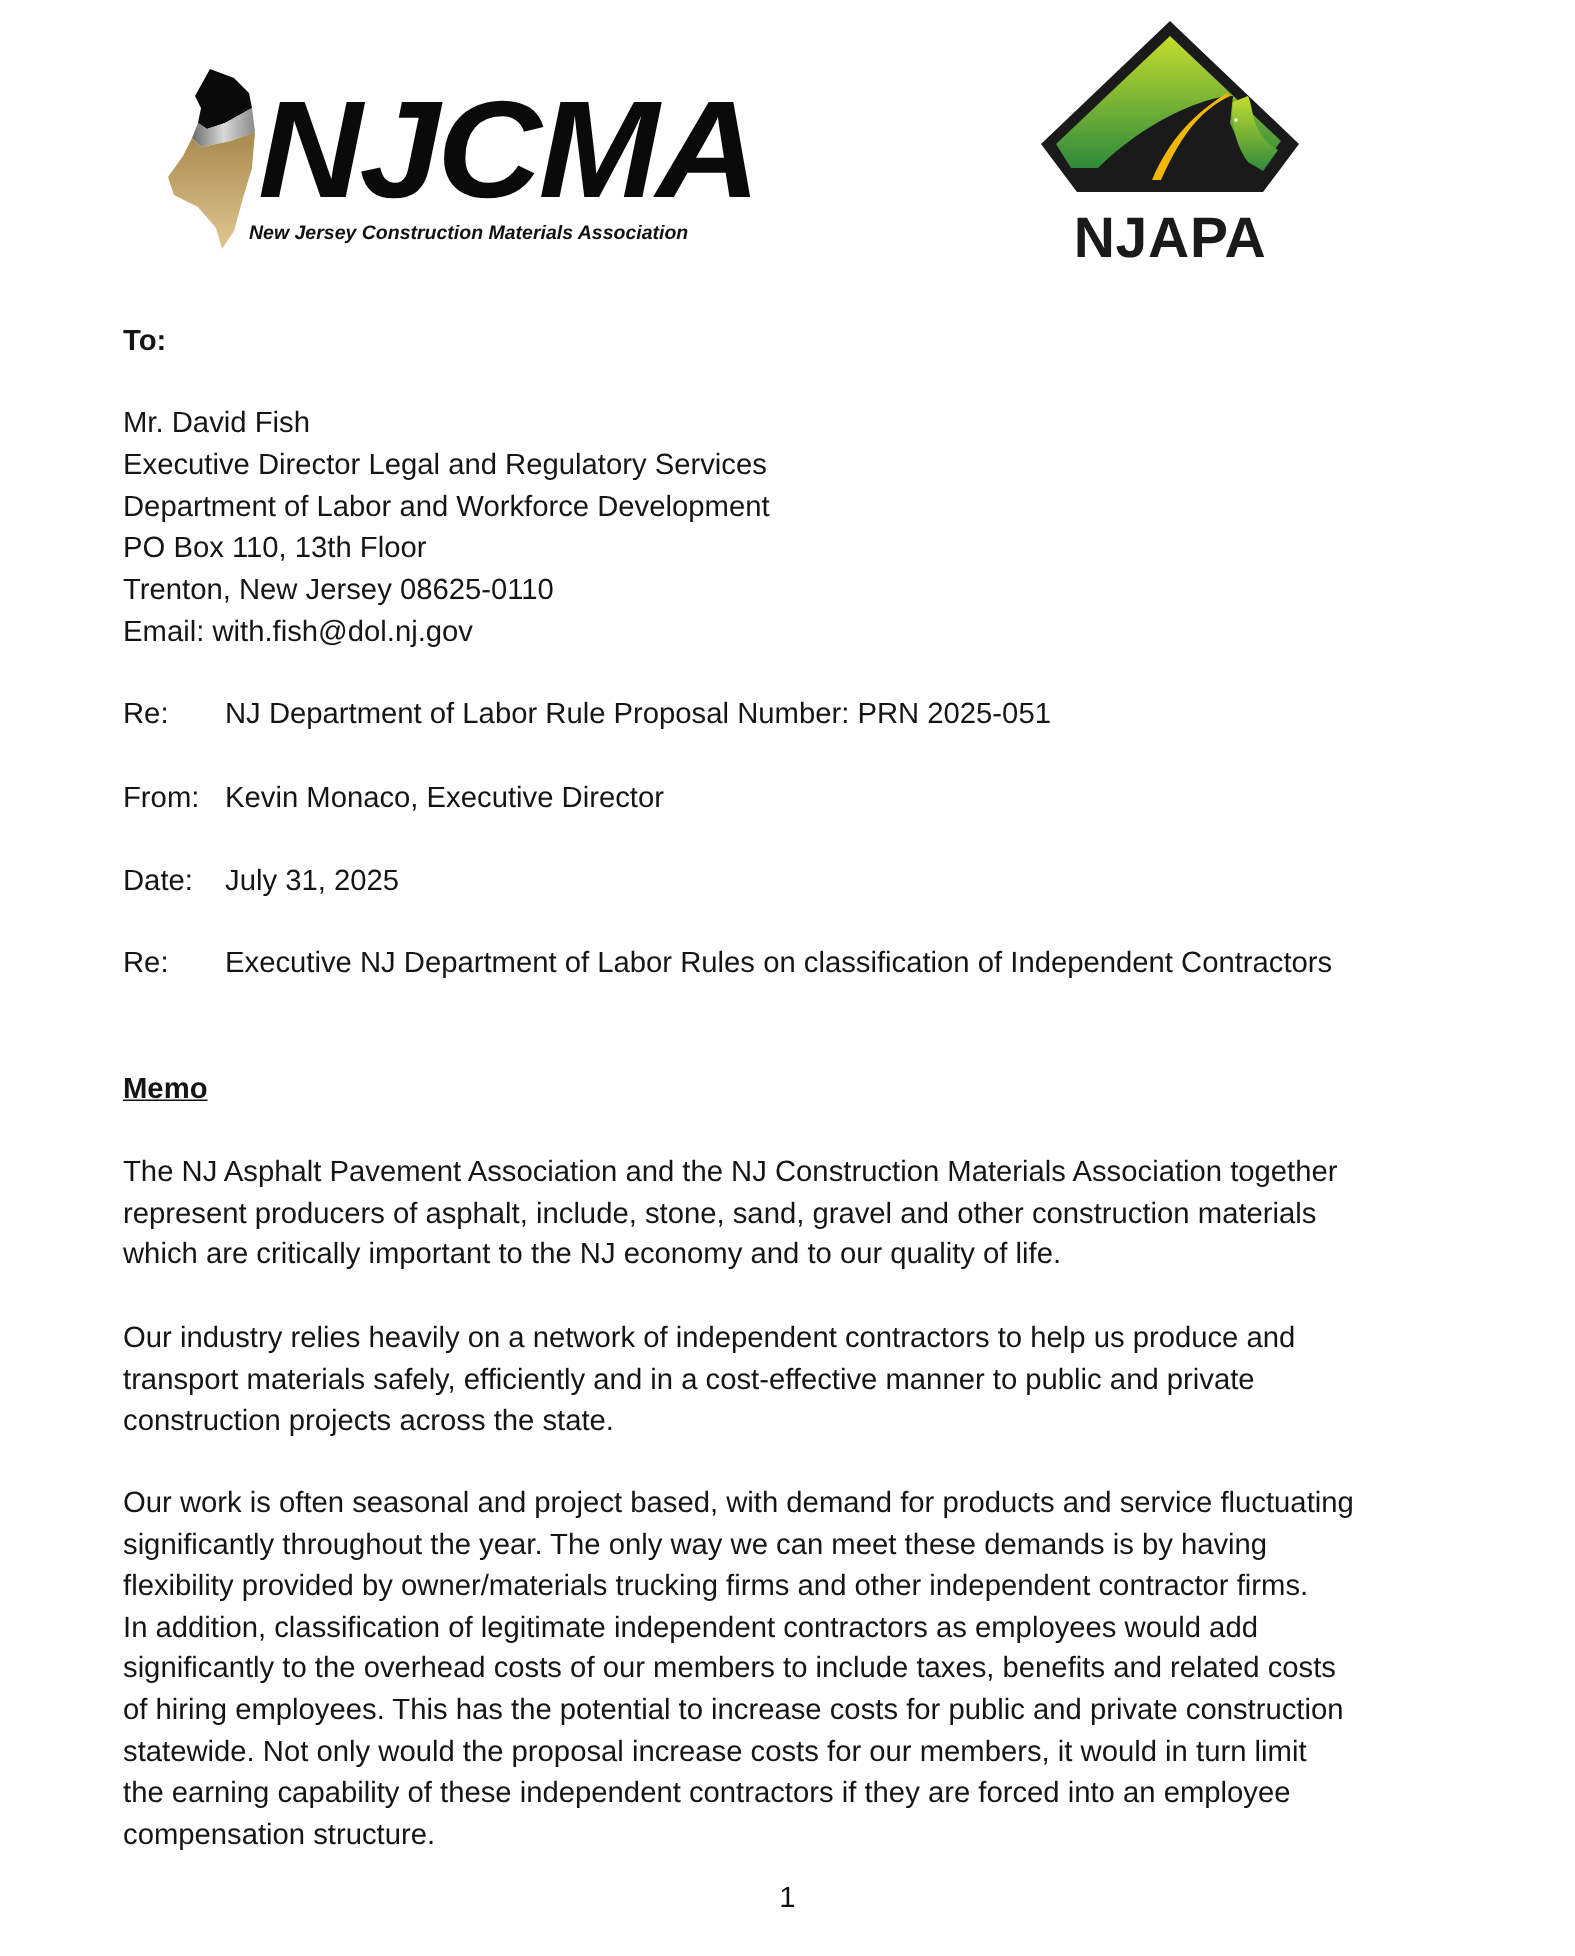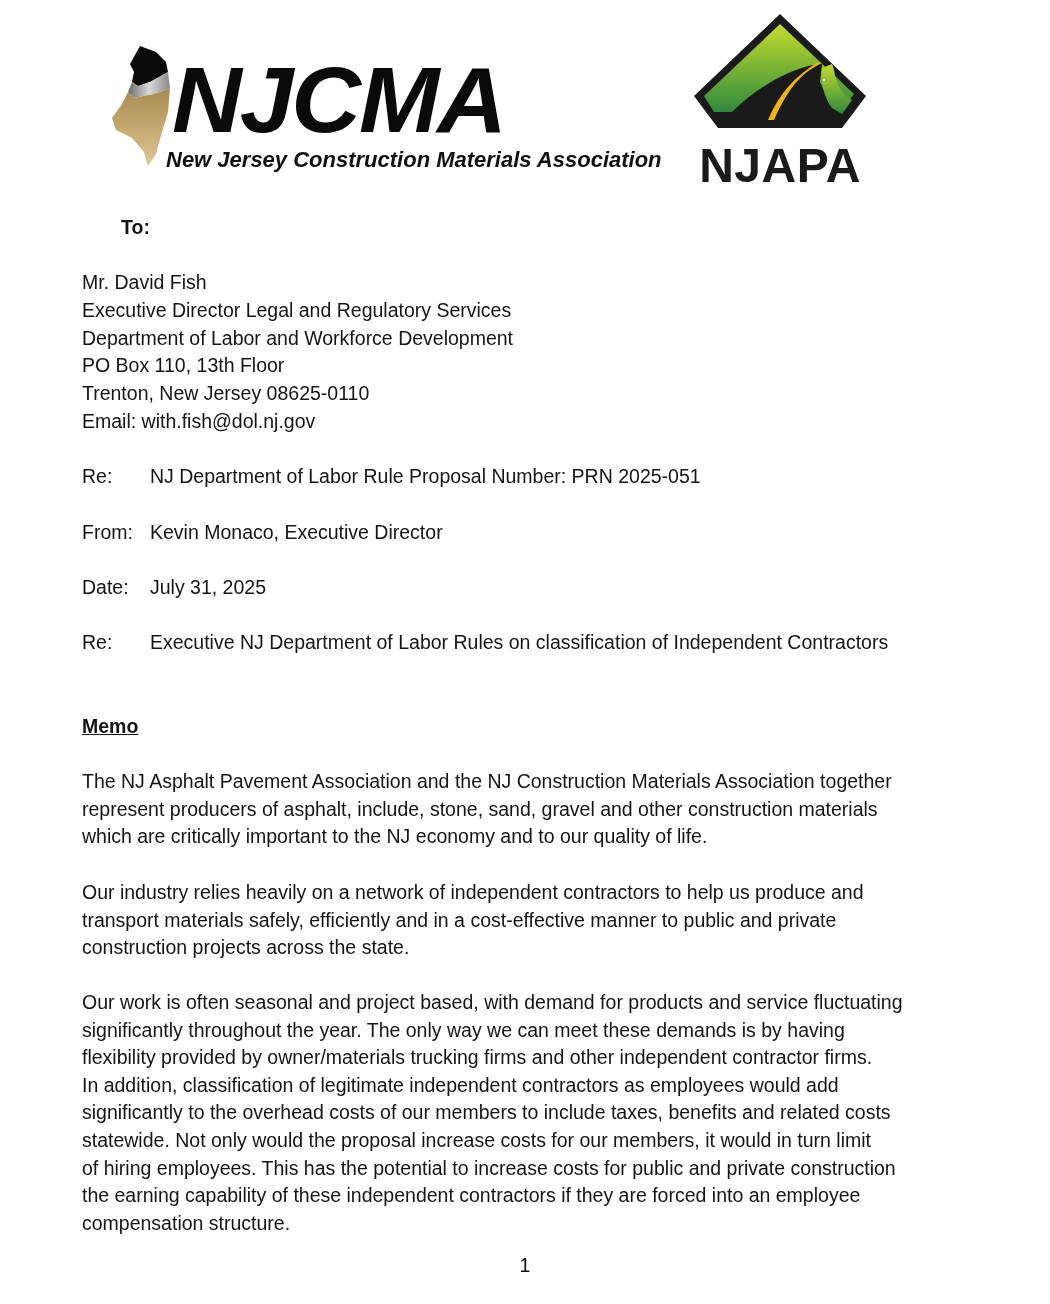--- a/index.html
+++ b/index.html
@@ -6,32 +6,32 @@
   body { width: 1050px; height: 1304px; position: relative; overflow: hidden;
          font-family: "Liberation Sans", "DejaVu Sans", sans-serif; color: #111; }
   .page { position: absolute; left: 0; top: 0; width: 976px; height: 1304px; }
 
   
   .njcma { position: absolute; left: 110px; top: 40px; width: 450px; height: 140px; }
   .njcma-word { position: absolute; left: 62px; top: 10px; font-family: "Liberation Sans", sans-serif;
                 font-weight: bold; font-style: italic; font-size: 92px; letter-spacing: -2px;
                 color: #0a0a0a; line-height: 100px; transform: scaleX(1.05); transform-origin: left; }
   .njcma-sub { position: absolute; left: 56px; top: 107px; font-family: "Liberation Sans", sans-serif;
-               font-weight: bold; font-style: italic; font-size: 22px; color: #111; white-space: nowrap; }
+               font-weight: bold; font-style: italic; font-size: 13px; color: #111; white-space: nowrap; }
   .nj-map { position: absolute; left: 0; top: 2px; }
 
   
   .njapa { position: absolute; left: 692px; top: 12px; width: 176px; height: 166px; }
   .njapa-text { position: absolute; left: 0; width: 176px; top: 126px; text-align: center;
-                font-family: "Liberation Sans", sans-serif; font-weight: bold; font-size: 48px;
+                font-family: "Liberation Sans", sans-serif; font-weight: bold; font-size: 38px;
                 color: #1a1a1a; letter-spacing: 0.5px; }
 
   
   .txt { position: absolute; left: 82px; font-size: 19.5px; line-height: 27.7px; white-space: nowrap; color: #151515; }
-  .b { font-weight: bold; margin-left: 39px; }
+  .b { font-weight: bold; }
   .label { display: inline-block; width: 68px; font-weight: normal; }
   .memo-title { font-weight: bold; text-decoration: underline; }
   .para { position: absolute; left: 82px; width: 900px; font-size: 19.5px; line-height: 27.6px; color: #151515; }
   .para .line { display: block; white-space: nowrap; }
   .pagenum { position: absolute; left: 0; width: 1050px; top: 1254px; text-align: center; font-size: 19.5px; }
 </style>
 </head>
 <body>
 
 <div class="page">
@@ -108,20 +108,20 @@
     <span class="line">transport materials safely, efficiently and in a cost-effective manner to public and private</span>
     <span class="line">construction projects across the state.</span>
   </div>
 
   <div class="para" style="top:989px;">
     <span class="line">Our work is often seasonal and project based, with demand for products and service fluctuating</span>
     <span class="line">significantly throughout the year.  The only way we can meet these demands is by having</span>
     <span class="line">flexibility provided by owner/materials trucking firms and other independent contractor firms.</span>
     <span class="line">In addition, classification of legitimate independent contractors as employees would add</span>
     <span class="line">significantly to the overhead costs of our members to include taxes, benefits and related costs</span>
+    <span class="line">of hiring employees.  This has the potential to increase costs for public and private construction</span>
     <span class="line">statewide.  Not only would the proposal increase costs for our members, it would in turn limit</span>
-    <span class="line">of hiring employees.  This has the potential to increase costs for public and private construction</span>
     <span class="line">the earning capability of these independent contractors if they are forced into an employee</span>
     <span class="line">compensation structure.</span>
   </div>
 
   <div class="pagenum">1</div>
 </div>
 
 </body></html>

